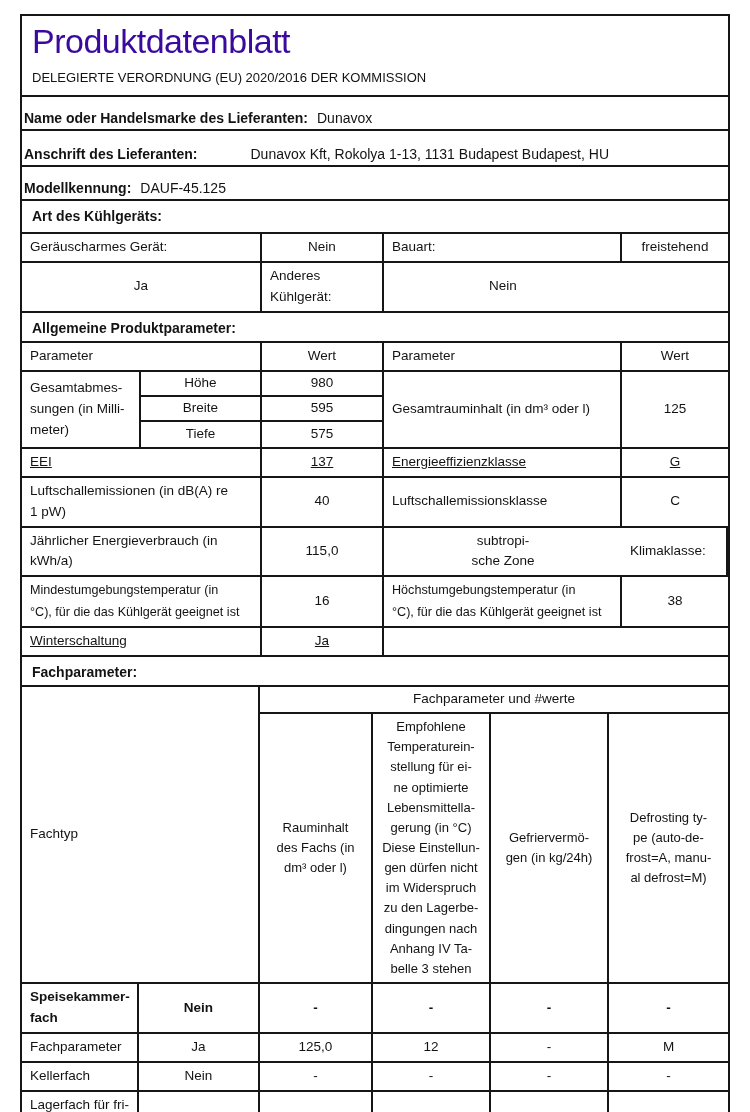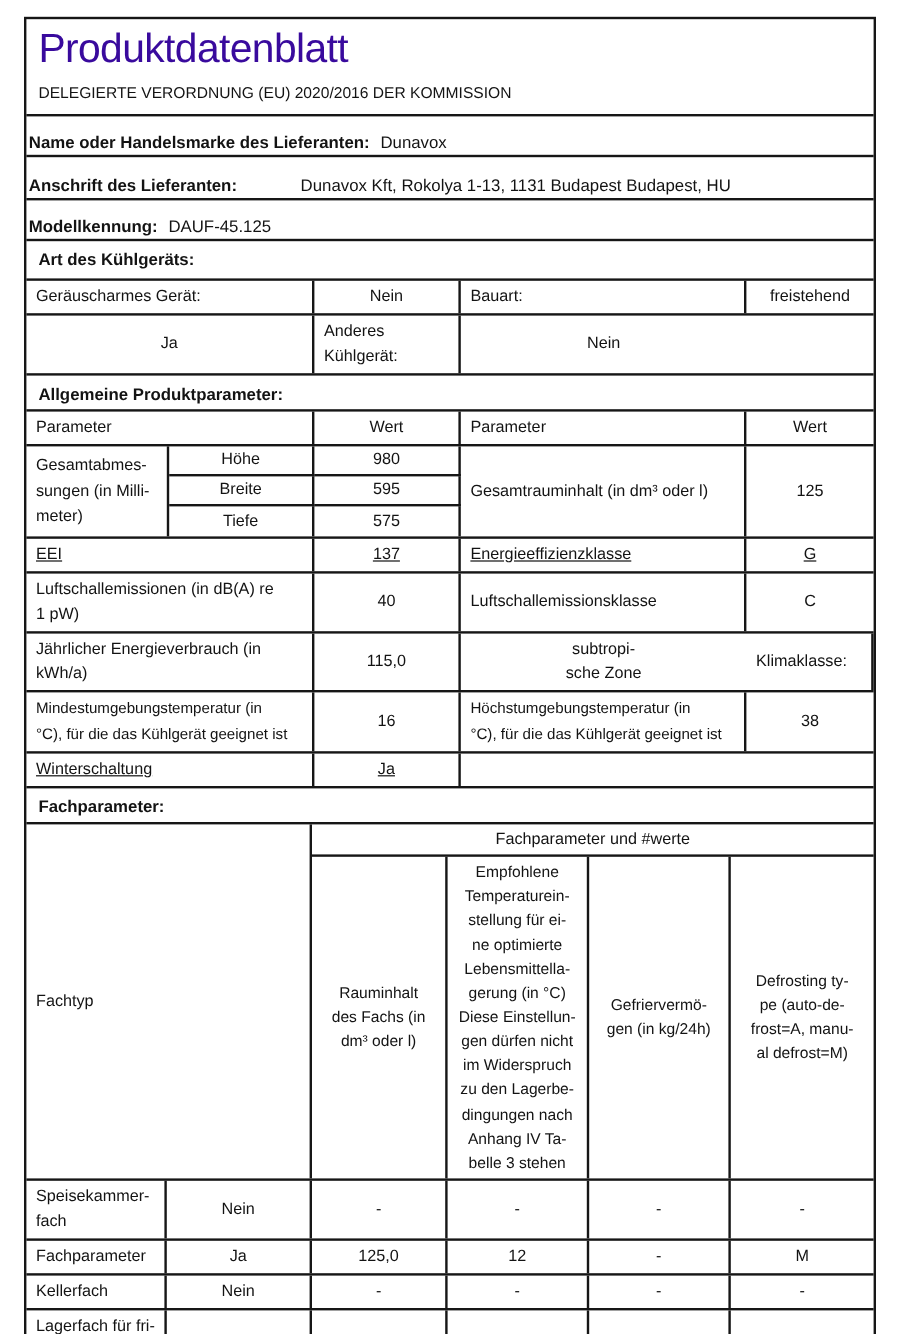--- a/index.html
+++ b/index.html
@@ -66,21 +66,21 @@
 
   
   .winter { grid-template-columns: 240px 122px 344px; }
 
   
   .comp-head { grid-template-columns: 238px 113px 118px 118px 119px; grid-template-rows: 27px 268px; }
   .comp-head .fachtyp { grid-row: 1 / 3; grid-column: 1; }
   .comp-head .group { grid-column: 2 / 6; grid-row: 1; border-right: none; border-bottom: 2px solid #161616; justify-content: center; }
   .comp-head .hc { grid-row: 2; justify-content: center; text-align: center; font-size: 13px; line-height: 1.55; padding: 2px 3px; }
   .cols6 { grid-template-columns: 117px 121px 113px 118px 118px 119px; }
-  .r-sp { min-height: 46px; }
+  .r-sp { min-height: 46px; font-weight: bold; }
   .r-one { min-height: 24px; }
   .r-lg { min-height: 64px; }
 </style>
 </head>
 <body>
 
 <div class="doc">
 
   <div class="row first title-block">
     <h1 style="color:#390a9d;">Produktdatenblatt</h1>

